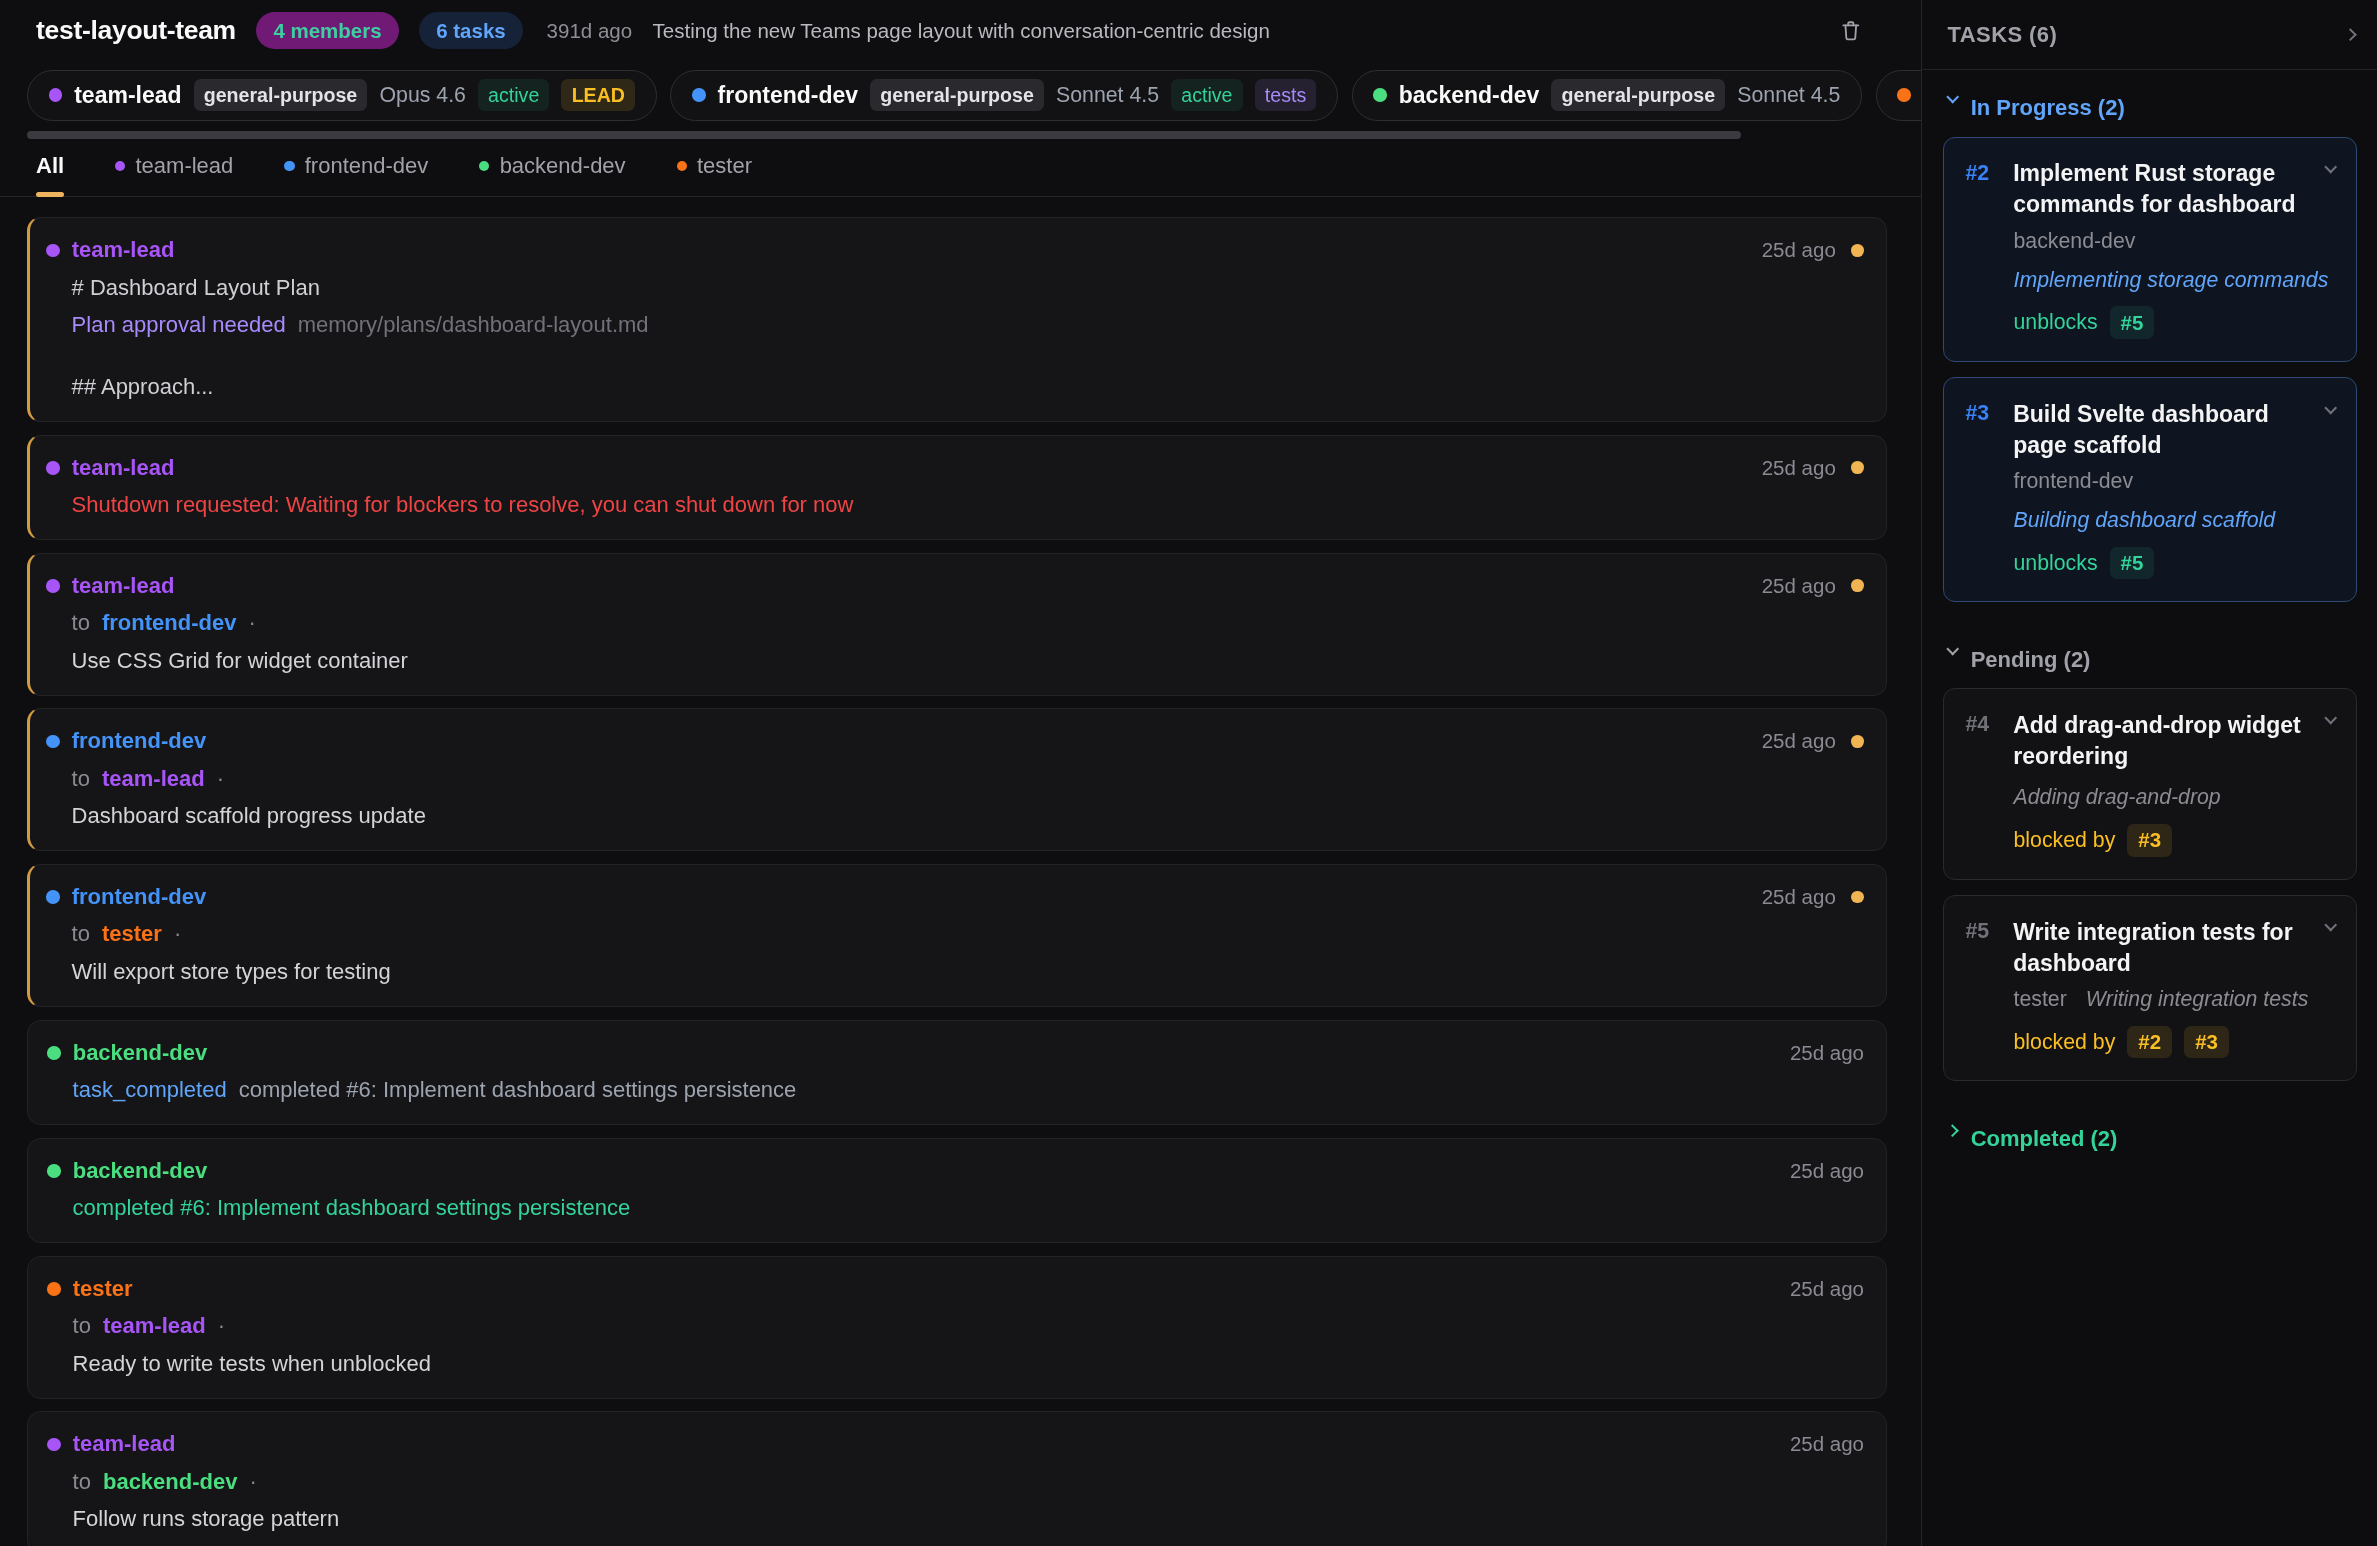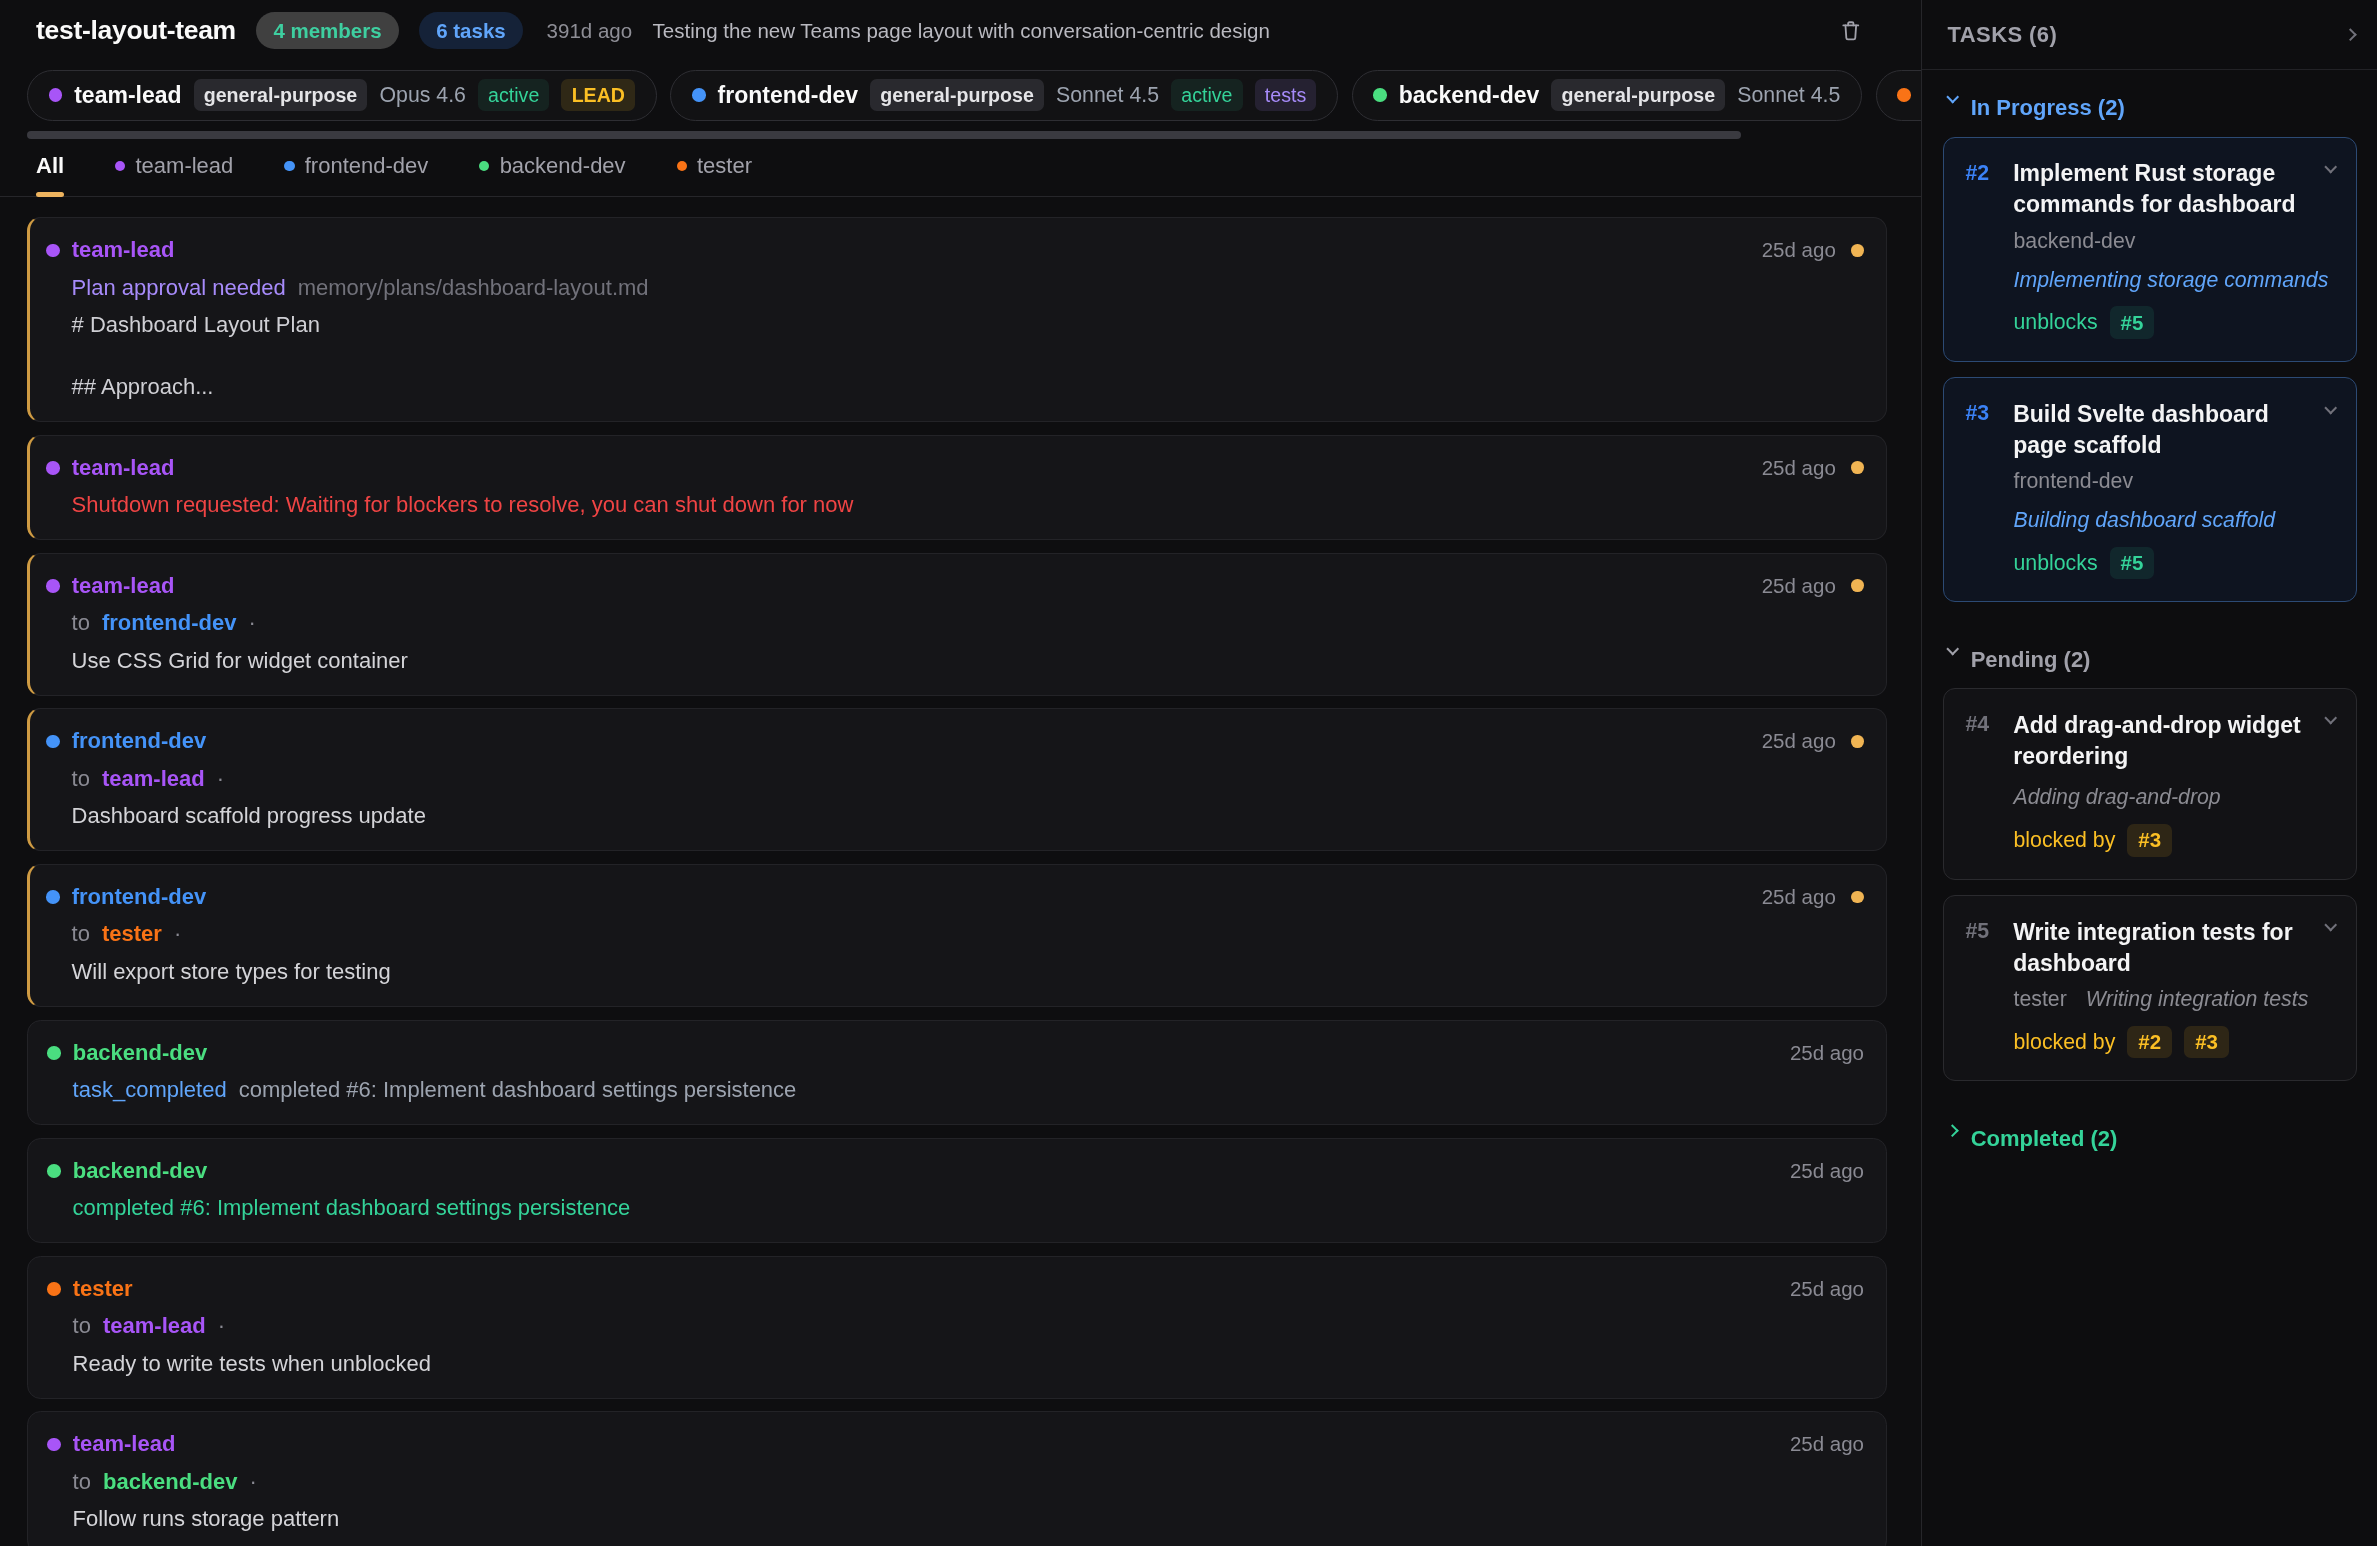--- a/index.html
+++ b/index.html
@@ -8,21 +8,21 @@
     font-family:"Liberation Sans", sans-serif;
     background:#0e0e10; color:#d4d4d8;
     display:flex;
   }
   
   .main { flex:1; min-width:0; height:1546px; overflow:hidden; display:flex; flex-direction:column; }
 
   .team-header { display:flex; align-items:center; gap:20.5px; height:61px; padding:0 34px 0 36px; flex:0 0 auto; }
   .team-title { font-size:26.5px; font-weight:bold; color:#fafafa; letter-spacing:-0.3px; }
   .pill { border-radius:853px; padding:6.8px 17px; font-size:20.5px; font-weight:bold; }
-  .pill-members { background:#404040; color:#3ecfa0; }
+  .pill-members { background:#701a75; color:#3ecfa0; }
   .pill-tasks { background:#152238; color:#60a5fa; }
   .team-age { font-size:20.5px; color:#8e8e96; margin-left:3.4px; }
   .team-desc { font-size:20.5px; color:#b9b9c0; }
   .spacer { flex:1; }
   .icon-btn { width:38px; height:38px; display:flex; align-items:center; justify-content:center; color:#a1a1aa; background:none; border:none; cursor:pointer; margin-right:17px; }
   .icon-btn svg { width:25.6px; height:25.6px; }
 
   
   .agents-row { display:flex; gap:13.7px; padding:8.5px 0 0 27px; white-space:nowrap; overflow:hidden; flex:0 0 auto; }
   .agent-chip { display:inline-flex; align-items:center; gap:12px; height:51px; padding:0 20.5px; border:0.9px solid #2e2e33; border-radius:853px; background:#121214; flex:0 0 auto; }
@@ -166,25 +166,25 @@
       <div class="msg-card unread">
     <div class="msg-head">
       <span class="dot" style="background: rgb(168, 85, 247);"></span>
       <span class="msg-from" style="color: rgb(168, 85, 247);">team-lead</span>
       <span class="msg-right">
         <span class="msg-time">25d ago</span>
         <span class="unread-dot"></span>
       </span>
     </div>
   <div class="msg-line">
+          <span style="color: rgb(207, 207, 212);"># Dashboard Layout Plan</span>
+        </div>
+        <div class="msg-line">
           <span style="color: rgb(167, 139, 250);">Plan approval needed</span>
           <span style="color: rgb(113, 113, 122);">memory/plans/dashboard-layout.md</span>
-        </div>
-        <div class="msg-line">
-          <span style="color: rgb(207, 207, 212);"># Dashboard Layout Plan</span>
         </div>
         <div class="msg-spacer"></div>
         <div class="msg-line">
           <span style="color: rgb(207, 207, 212);">## Approach...</span>
         </div>
       </div>
       <div class="msg-card unread">
     <div class="msg-head">
       <span class="dot" style="background: rgb(168, 85, 247);"></span>
       <span class="msg-from" style="color: rgb(168, 85, 247);">team-lead</span>

